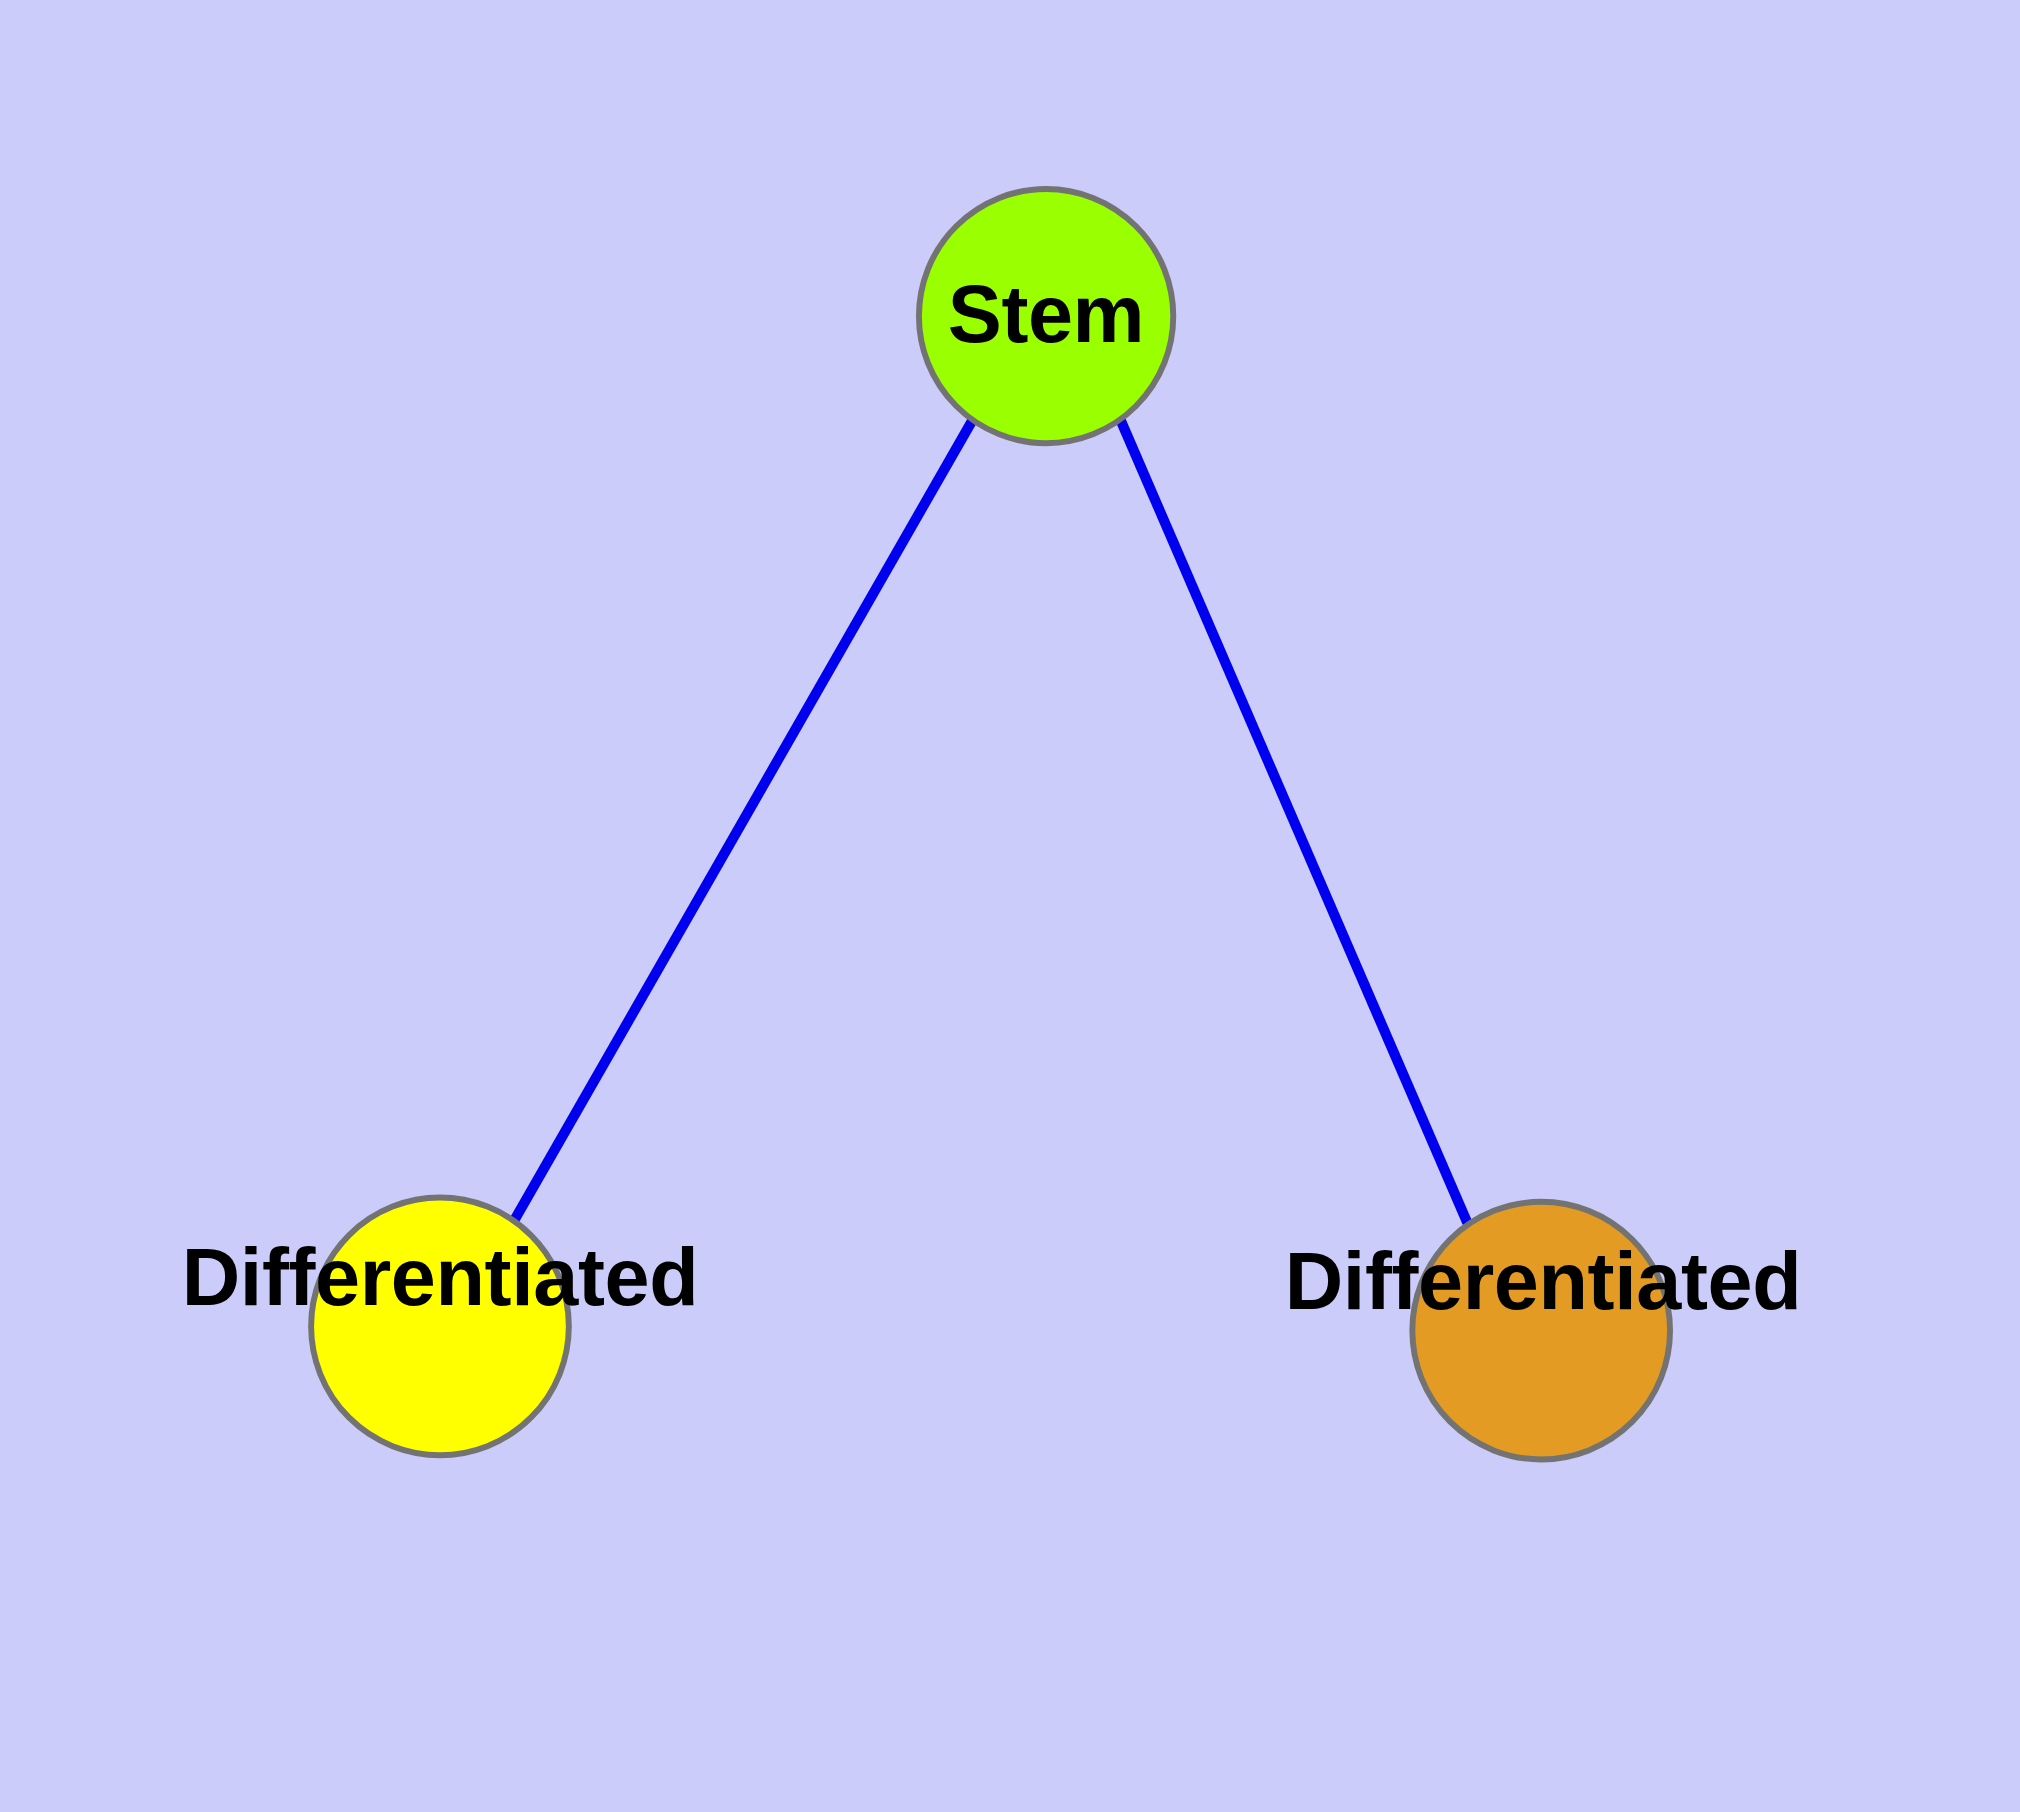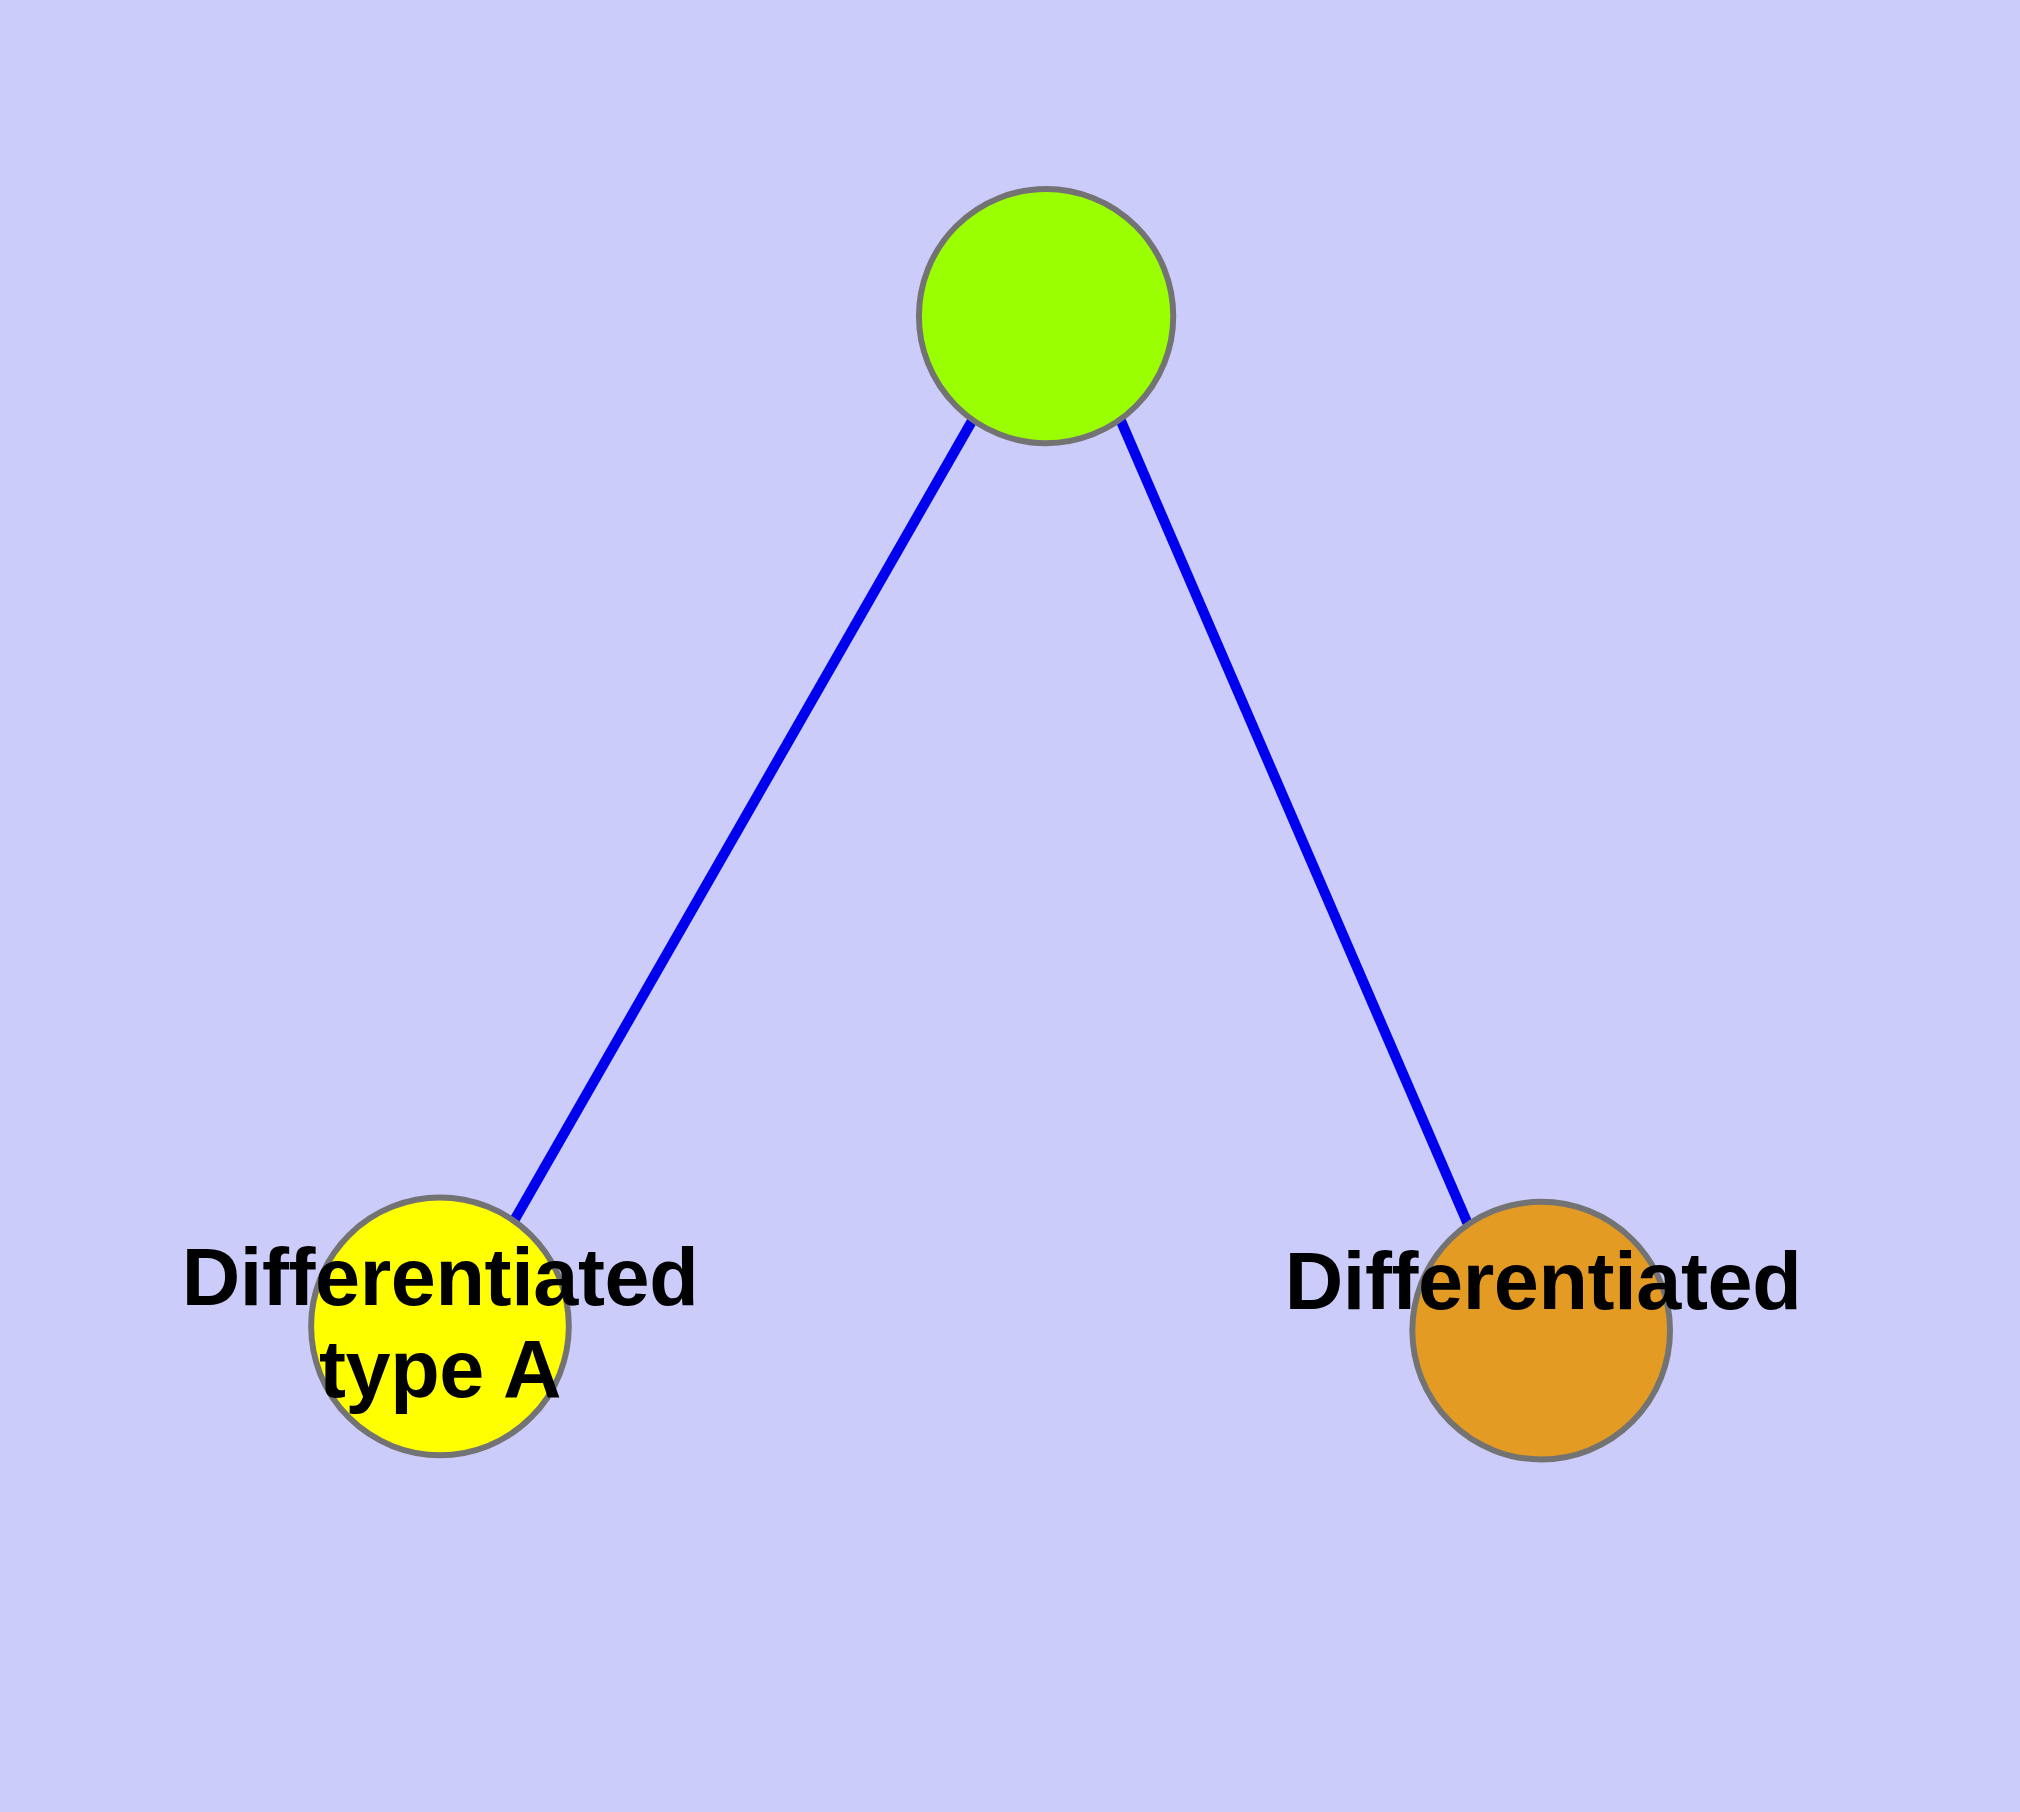--- a/index.html
+++ b/index.html
@@ -65,19 +65,20 @@
       <line id="edge-stem-to-b" x1="1322" y1="496" x2="1731" y2="1443" stroke="#0000ee" stroke-width="12" stroke-linecap="butt"></line>
     </g>
 
     <g id="node-layer">
       <circle id="node-stem" cx="1234" cy="373" r="150" fill="#9aff00" stroke="#737373" stroke-width="7"></circle>
       <circle id="node-diff_a" cx="519" cy="1565" r="152" fill="#ffff00" stroke="#737373" stroke-width="7"></circle>
       <circle id="node-diff_b" cx="1818" cy="1570" r="152" fill="#e49b24" stroke="#737373" stroke-width="7"></circle>
     </g>
   </svg>
 
+  <div class="node-label" id="label-stem">Stem</div>
 
-  <div class="node-label" id="label-type-a"><span>Differentiated</span><br><span>type A</span></div>
+  <div class="node-label" id="label-type-a"><span>Differentiated</span><br></div>
 
   <div class="node-label" id="label-type-b"><span>Differentiated</span><br></div>
 
 </div>
 
 
 </body></html>

